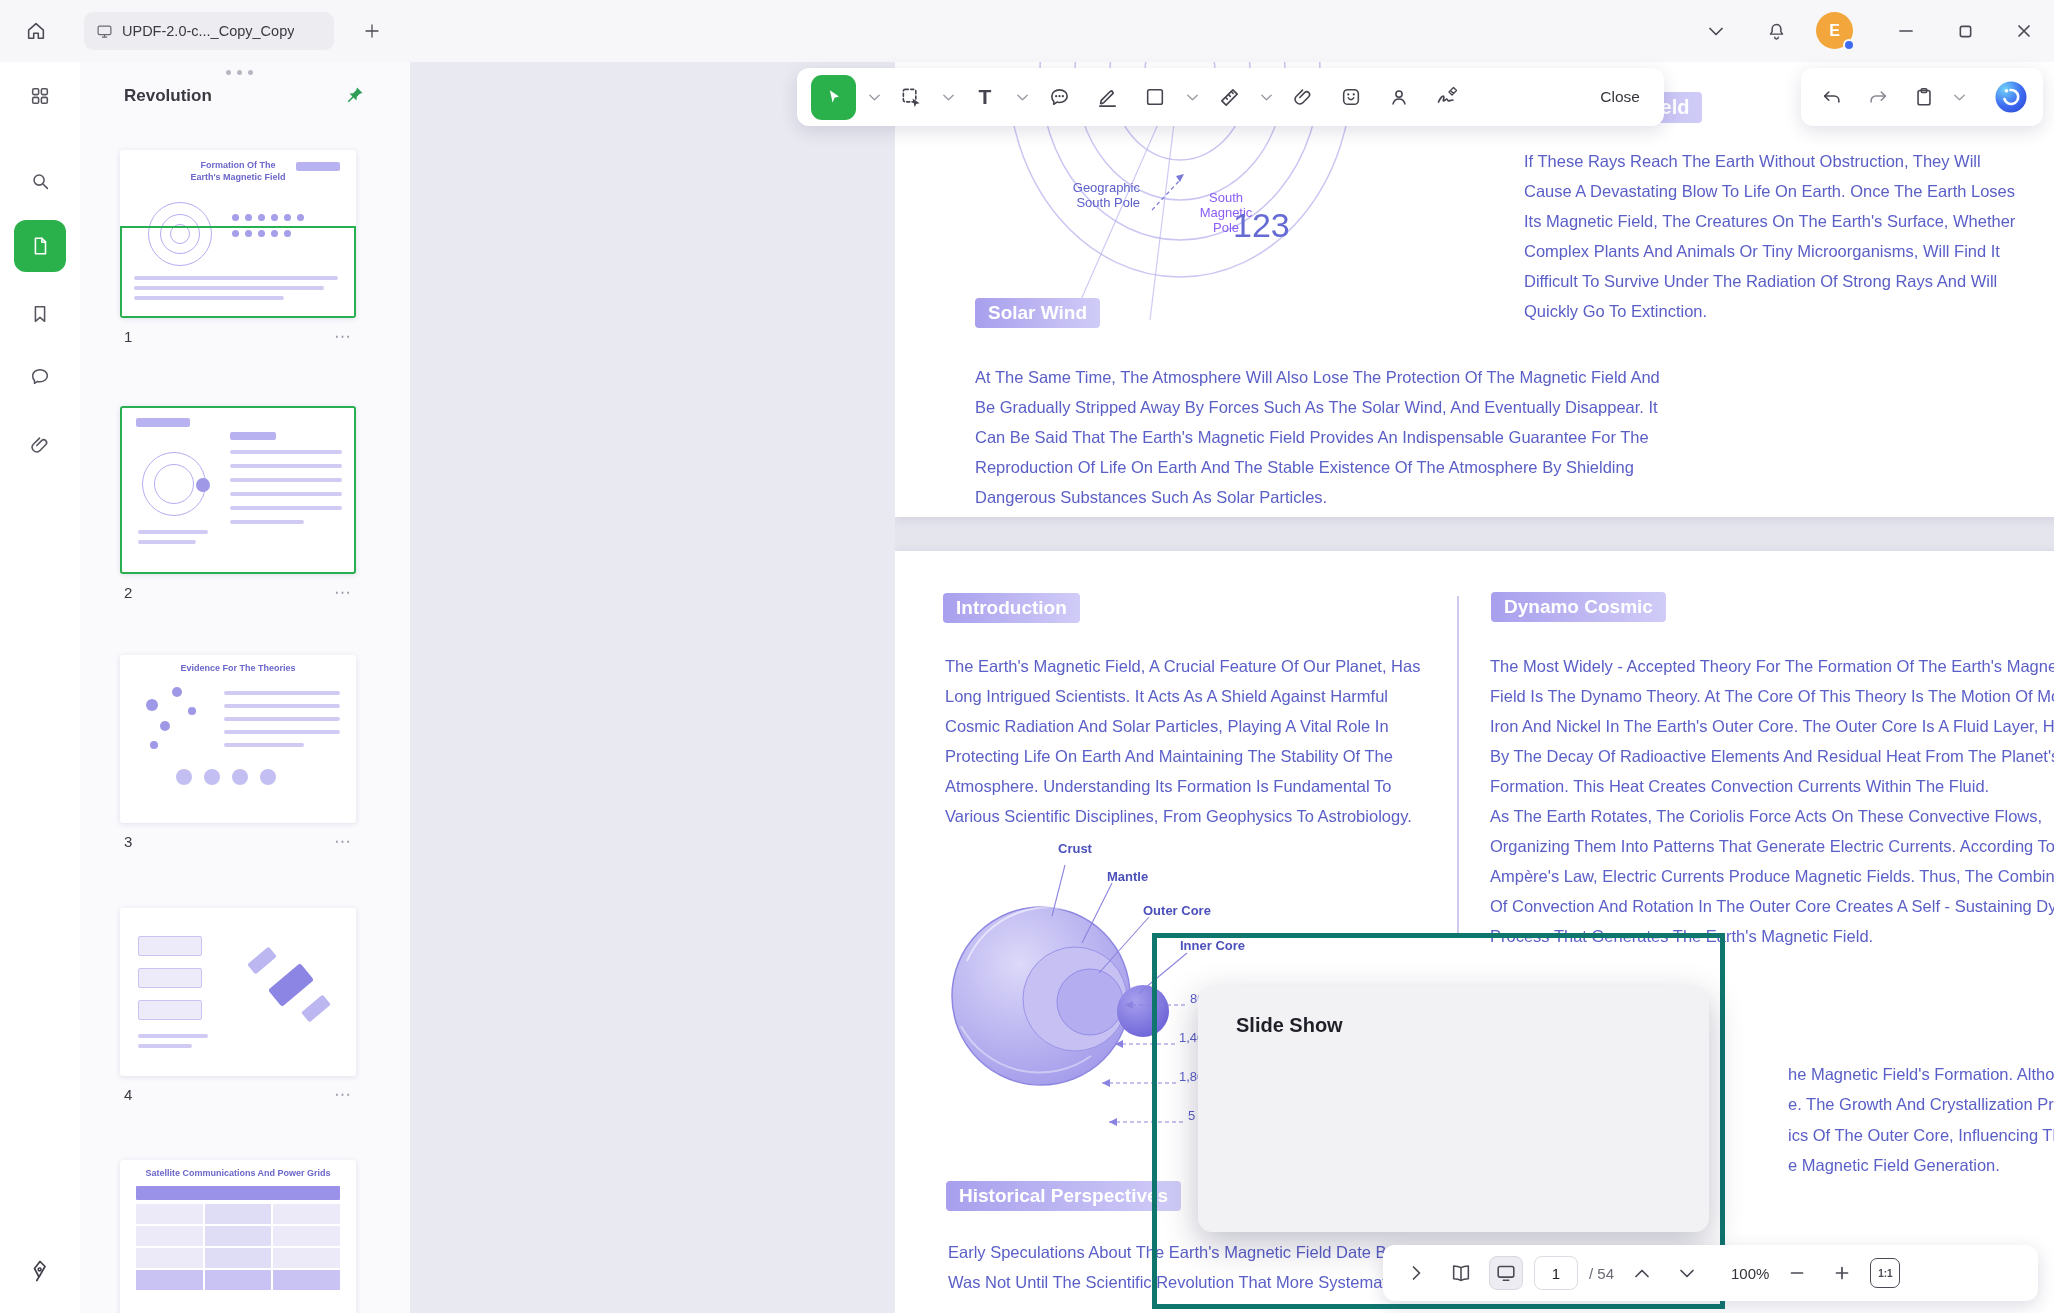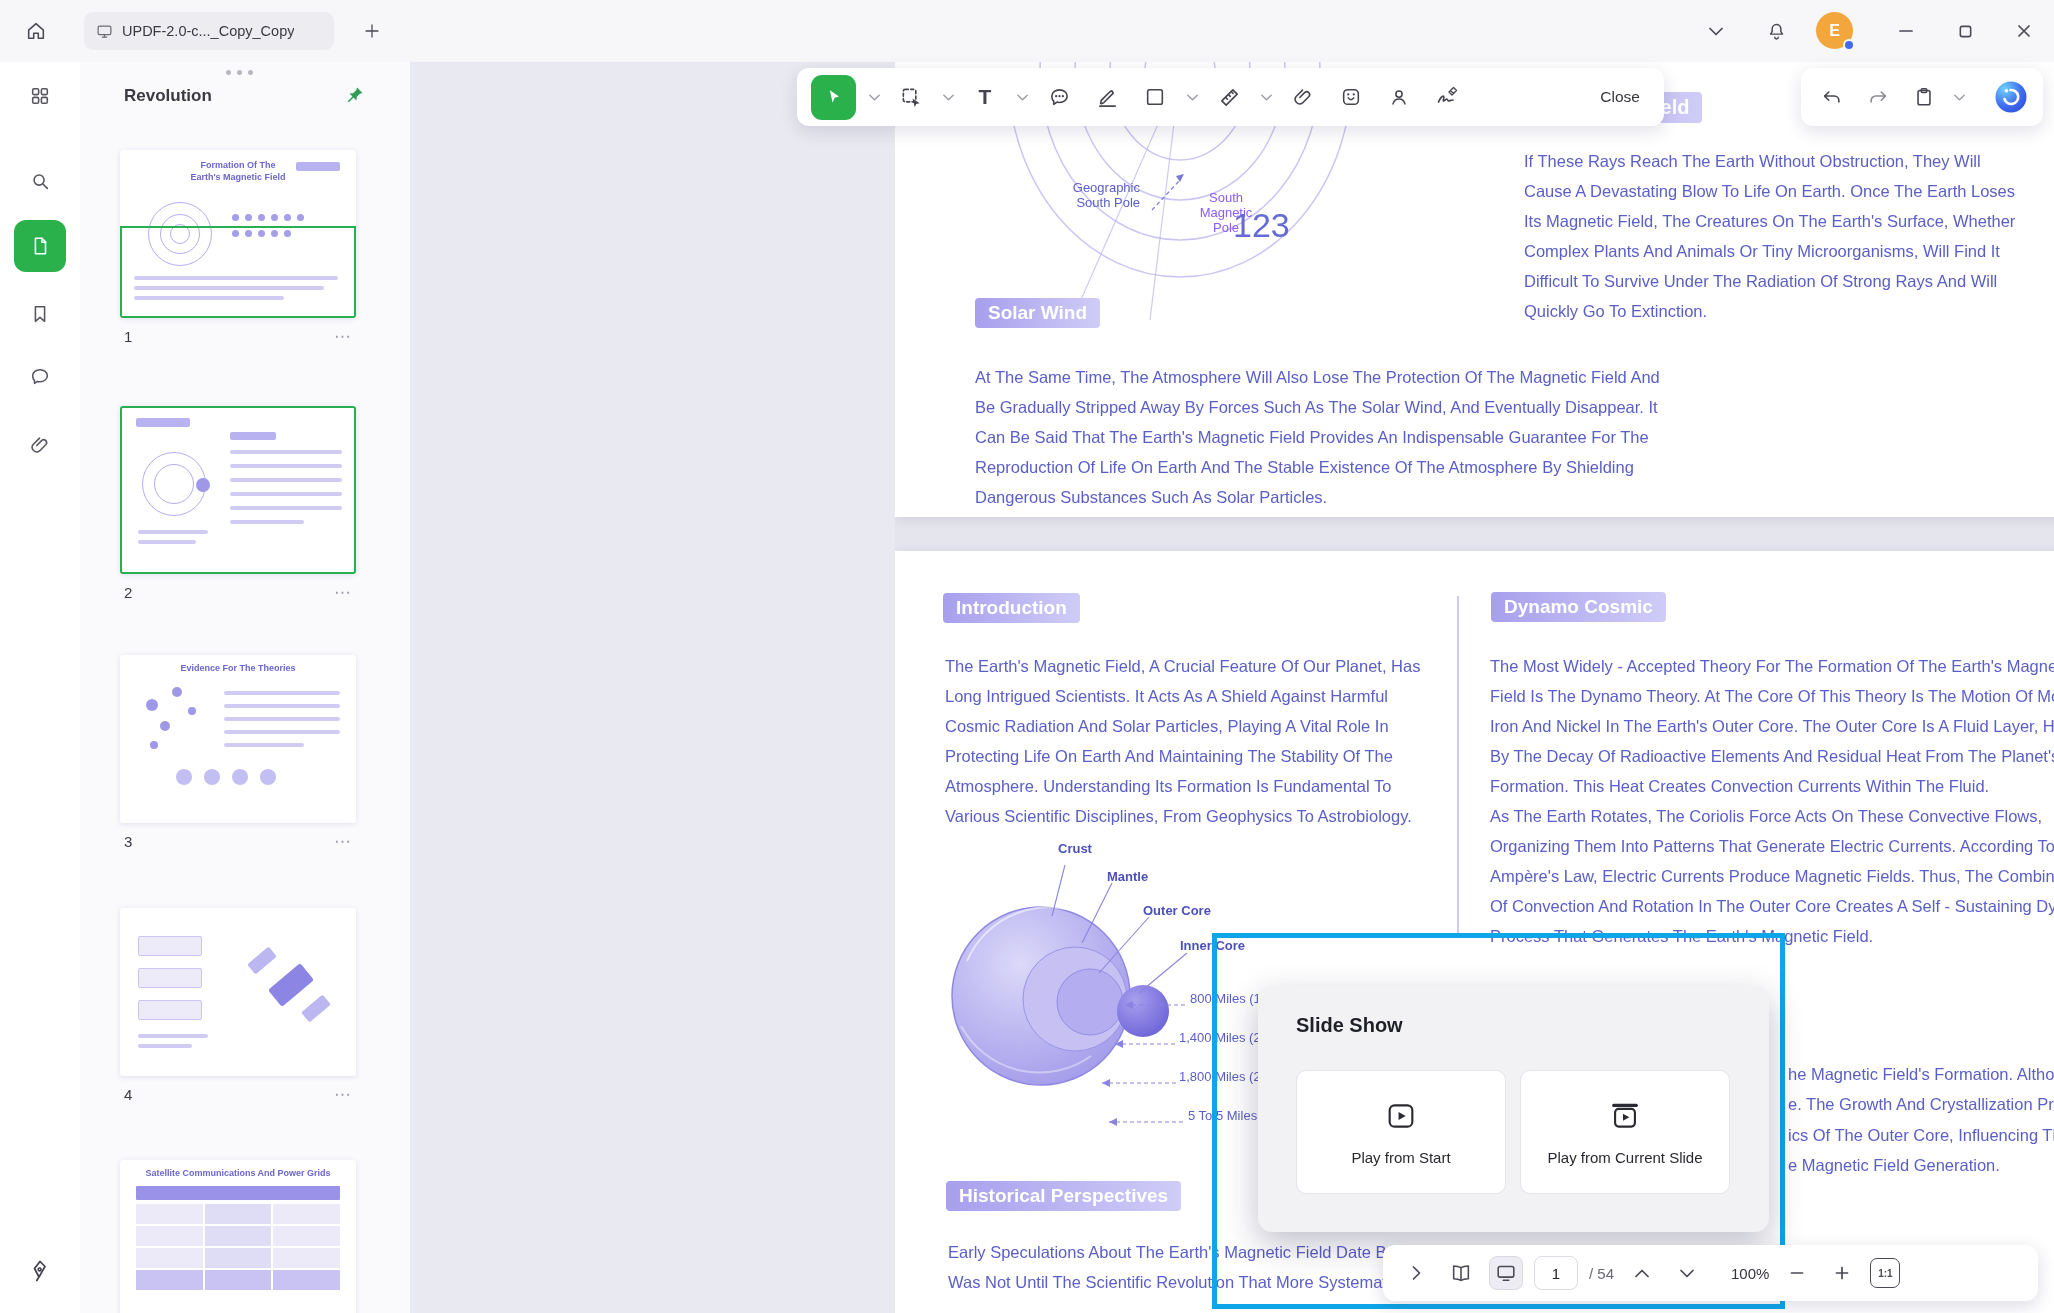--- a/index.html
+++ b/index.html
@@ -64,21 +64,21 @@
   
   .main-toolbar{position:absolute;left:797px;top:68px;width:867px;height:58px;background:#fff;border-radius:12px;box-shadow:0 5px 18px rgba(40,40,90,.14);display:flex;align-items:center;padding:0 14px;gap:10px;z-index:40}
   .right-toolbar{position:absolute;left:1801px;top:68px;width:242px;height:58px;background:#fff;border-radius:12px;box-shadow:0 5px 18px rgba(40,40,90,.14);display:flex;align-items:center;padding:0 12px;gap:8px;z-index:40}
   .tbutton{width:38px;height:38px;border:none;background:transparent;border-radius:8px;color:#45454F;display:flex;align-items:center;justify-content:center;cursor:pointer}
   .tchev{width:16px;height:38px;border:none;background:transparent;color:#9A9AA4;display:flex;align-items:center;justify-content:center;cursor:pointer;padding:0}
   .select-pill{width:45px;height:45px;border:none;border-radius:11px;background:#2BB14C;display:flex;align-items:center;justify-content:center;cursor:pointer}
   .close-btn{margin-left:auto;border:none;background:transparent;font-size:15.5px;color:#35353D;cursor:pointer;font-family:inherit;padding:8px 10px;border-radius:8px}
   .ai-btn{width:40px;height:40px;border:none;background:transparent;cursor:pointer;display:flex;align-items:center;justify-content:center;margin-left:auto}
 
   
-  .ss-rect{position:absolute;left:1212px;top:933px;width:573px;height:376px;border:5px solid #0ea5e9;z-index:50}
+  .ss-rect{position:absolute;left:1152px;top:933px;width:573px;height:376px;border:5px solid #0f766e;z-index:50}
   .ss-dialog{position:absolute;left:41px;top:48px;width:511px;height:246px;background:#F2F2F5;border-radius:14px;box-shadow:0 12px 34px rgba(30,30,70,.28)}
   .ss-title{position:absolute;left:38px;top:28px;font-size:20px;font-weight:700;color:#1F1F28}
   .ss-buttons{position:absolute;left:38px;top:84px;display:flex;gap:14px}
   .ss-btn{width:210px;height:124px;background:#fff;border:1px solid #E4E4EA;border-radius:10px;display:flex;flex-direction:column;align-items:center;justify-content:center;gap:16px;font-size:15px;color:#28282F;cursor:pointer;font-family:inherit}
 
   
   .bottom-toolbar{position:absolute;left:1383px;top:1245px;width:655px;height:56px;background:#fff;border-radius:12px;box-shadow:0 5px 18px rgba(40,40,90,.16);display:flex;align-items:center;padding:0 16px;gap:11px;z-index:60}
   .bbtn{width:34px;height:34px;border:none;background:transparent;border-radius:8px;color:#4A4A54;display:flex;align-items:center;justify-content:center;cursor:pointer}
   .bbtn.active{background:#ECECF2;border:1px solid #D8D8E0}
   .page-input{width:44px;height:34px;border:1px solid #DCDCE4;border-radius:8px;text-align:center;font-size:15px;color:#222;background:#fff;font-family:inherit}
@@ -556,37 +556,20 @@
         <circle cx="18" cy="18" r="15.5" fill="url(#aig)"></circle>
         <path d="M11.5 20a7 7 0 1 0 6-9" stroke="#fff" stroke-width="2.6" fill="none" stroke-linecap="round"></path>
         <circle cx="13.5" cy="11.8" r="1.8" fill="#fff"></circle>
       </svg>
     </button>
   </div>
 
   <div class="ss-rect">
     <div class="ss-dialog">
       <div class="ss-title">Slide Show</div>
-      <div class="ss-buttons">
-        <button class="ss-btn">
-          <svg width="34" height="34" viewBox="0 0 24 24" class="ic" style="color:#2A2A33;stroke-width:1.5">
-              <rect x="4" y="4.5" width="16" height="15" rx="3.5"></rect>
-              <path d="M10.3 9.2v5.6l5-2.8Z" fill="#2A2A33" stroke="none"></path>
-            </svg>
-          <span>Play from Start</span>
-        </button>
-        <button class="ss-btn">
-          <svg width="34" height="34" viewBox="0 0 24 24" class="ic" style="color:#2A2A33;stroke-width:1.5">
-              <path d="M4 4.5h16" stroke-width="2.2"></path>
-              <rect x="5" y="7" width="14" height="12.5" rx="2.5"></rect>
-              <path d="M10.6 10.4v5l4.4-2.5Z" fill="#2A2A33" stroke="none"></path>
-            </svg>
-          <span>Play from Current Slide</span>
-        </button>
-      </div>
     </div>
   </div>
 
   <div class="bottom-toolbar">
     <button class="bbtn">
       <svg width="9" height="14" viewBox="0 0 9 14" class="ic">
           <path d="M1.5 1 L7.5 7 L1.5 13"></path>
         </svg>
     </button>
     <button class="bbtn">

